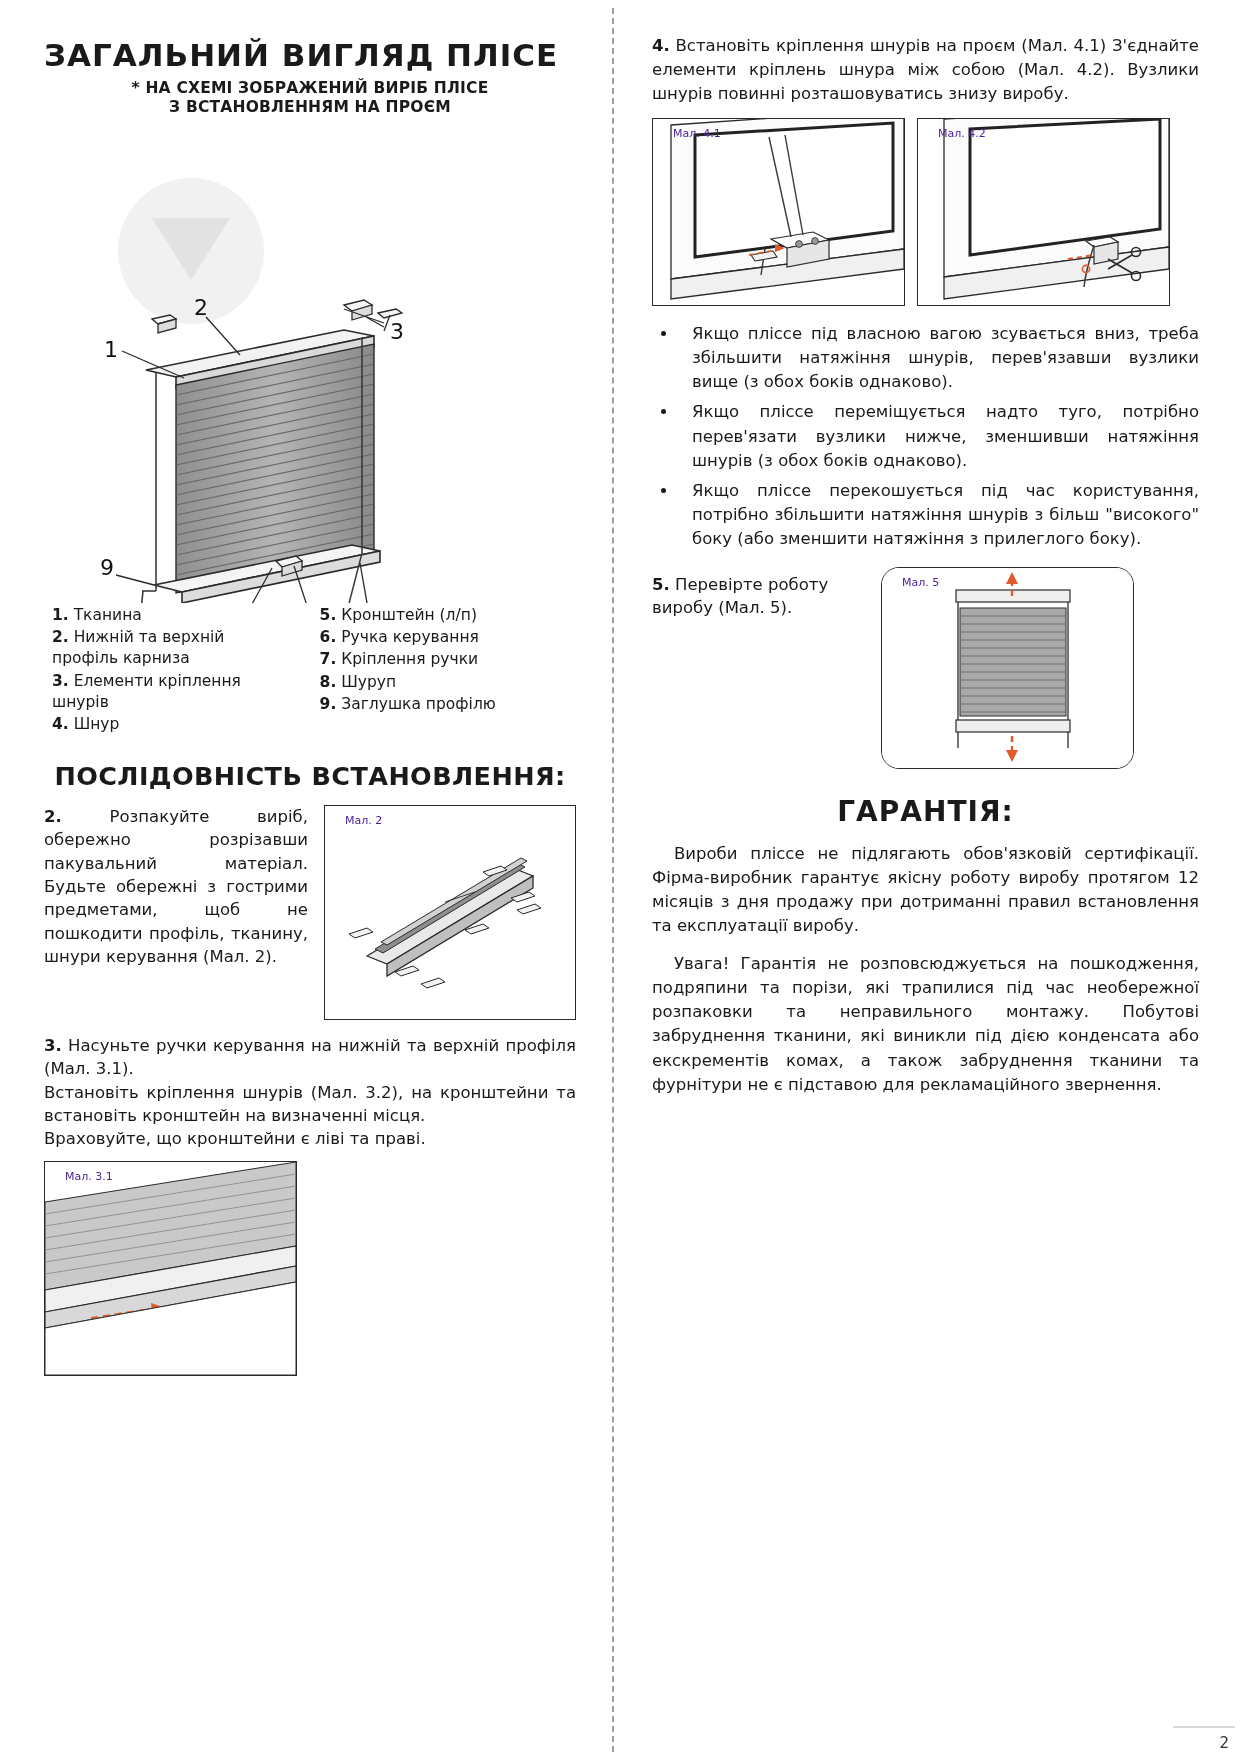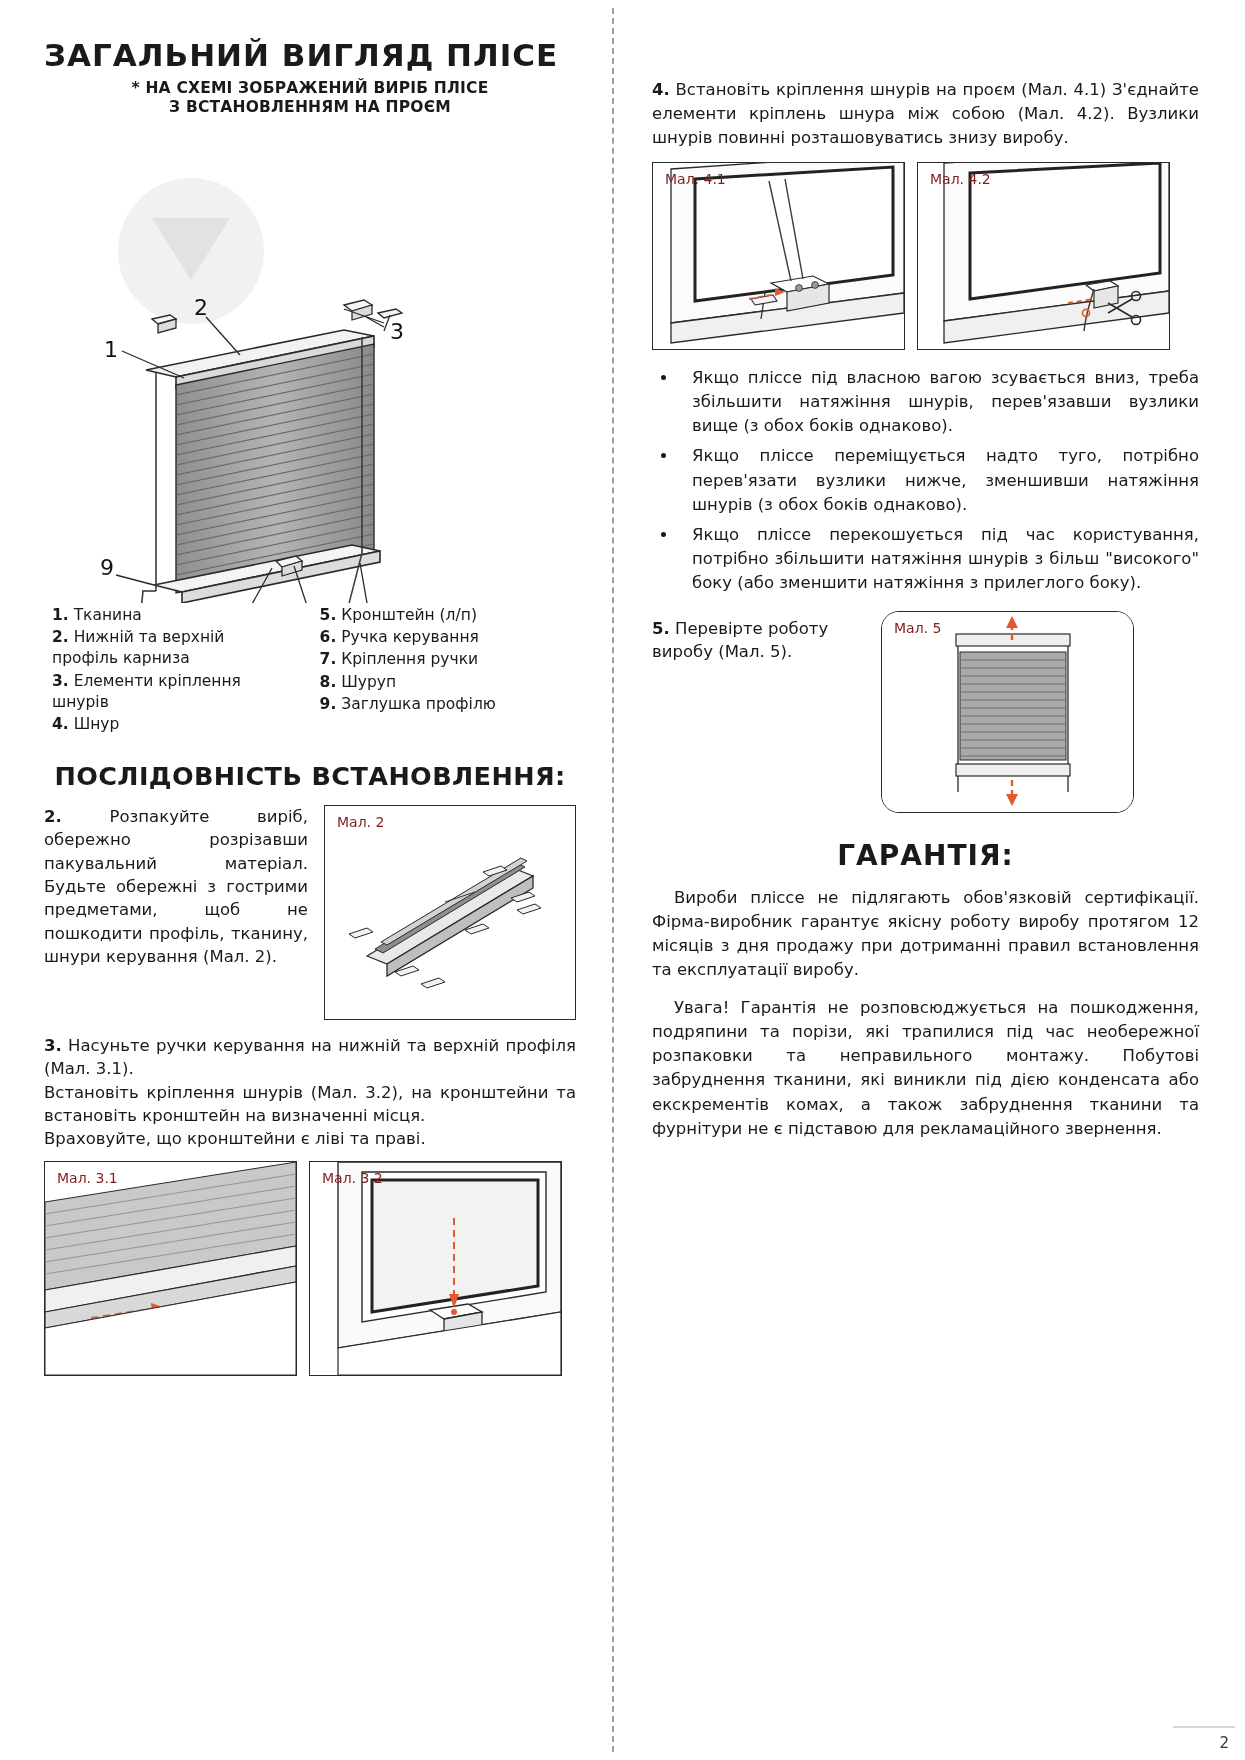--- a/index.html
+++ b/index.html
@@ -29,21 +29,20 @@
   .col-divider {
     width: 2px;
     border-left: 2px dashed #9aa0a6;
     margin: 8px 0;
   }
   .col-right {
     flex: 1;
     padding: 34px 46px 20px 36px;
     box-sizing: border-box;
     position: relative;
-    margin-top: 44px;
   }
 
   
   h1.main-title {
     font-size: 31px;
     font-weight: bold;
     letter-spacing: 1px;
     line-height: 1.12;
     margin: 4px 0 6px 0;
   }
@@ -137,23 +136,23 @@
   .step-text b { font-weight: bold; }
   .fig-box {
     border: 1.5px solid #2a2a2a;
     position: relative;
     background: #fff;
     box-sizing: border-box;
   }
   .fig-label {
     position: absolute;
     top: 8px;
-    left: 12px;
-    font-size: 14px;
-    color: #7f1d1d;
+    left: 20px;
+    font-size: 11px;
+    color: #4c1d95;
     z-index: 5;
   }
 
   .para {
     font-size: 16.5px;
     line-height: 1.42;
     margin: 14px 0 8px 0;
     text-align: left;
   }
   .para.just { text-align: justify; }
@@ -400,36 +399,20 @@
           <polygon points="0,150 251,104 251,120 0,166" fill="#d8d8d8" stroke="#2a2a2a" stroke-width="1.2"></polygon>
 
           <polygon points="128,148 158,142 168,148 138,155" fill="#fbfbfb" stroke="#2a2a2a" stroke-width="1.2"></polygon>
           <polygon points="138,155 168,148 168,162 138,169" fill="#e0e0e0" stroke="#2a2a2a" stroke-width="1.2"></polygon>
 
           <line x1="46" y1="156" x2="112" y2="146" stroke="#e05a2b" stroke-width="2" stroke-dasharray="7 5"></line>
           <polygon points="118,145 106,141 107,150" fill="#e05a2b"></polygon>
           <polygon points="0,166 251,120 251,213 0,213" fill="#ffffff" stroke="#2a2a2a" stroke-width="1"></polygon>
         </svg>
       </div>
-      <div class="fig-box" style="width:253px;height:215px;overflow:hidden;">
-        <span class="fig-label">Мал. 3.2</span>
-        <svg width="251" height="213" viewBox="0 0 251 213">
-          <rect x="0" y="0" width="251" height="213" fill="#ffffff"></rect>
-          <polygon points="28,0 251,0 251,150 28,186" fill="#fafafa" stroke="#2a2a2a" stroke-width="1.4"></polygon>
-          <polygon points="52,10 236,10 236,130 52,160" fill="#ffffff" stroke="#2a2a2a" stroke-width="1.4"></polygon>
-          <polygon points="62,18 228,18 228,124 62,150" fill="#f2f2f2" stroke="#222" stroke-width="3"></polygon>
-
-          <polygon points="120,148 158,142 172,150 134,157" fill="#fdfdfd" stroke="#2a2a2a" stroke-width="1.3"></polygon>
-          <polygon points="134,157 172,150 172,172 134,180" fill="#e4e4e4" stroke="#2a2a2a" stroke-width="1.3"></polygon>
-          <line x1="144" y1="56" x2="144" y2="138" stroke="#e05a2b" stroke-width="2" stroke-dasharray="7 5"></line>
-          <polygon points="144,146 139,132 149,132" fill="#e05a2b"></polygon>
-          <circle cx="144" cy="150" r="3" fill="#e05a2b"></circle>
-          <polygon points="28,186 251,150 251,213 28,213" fill="#ffffff" stroke="#2a2a2a" stroke-width="1.2"></polygon>
-        </svg>
-      </div>
     </div>
 
   </div>
 
   <div class="col-divider"></div>
 
   <div class="col-right">
 
     <div class="intro-4">
       <b>4.</b>

